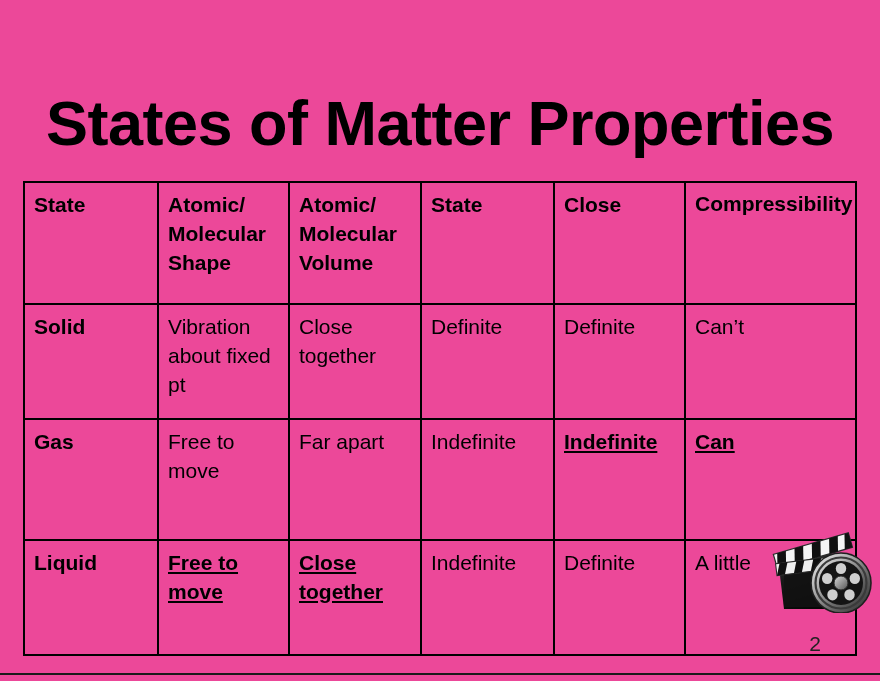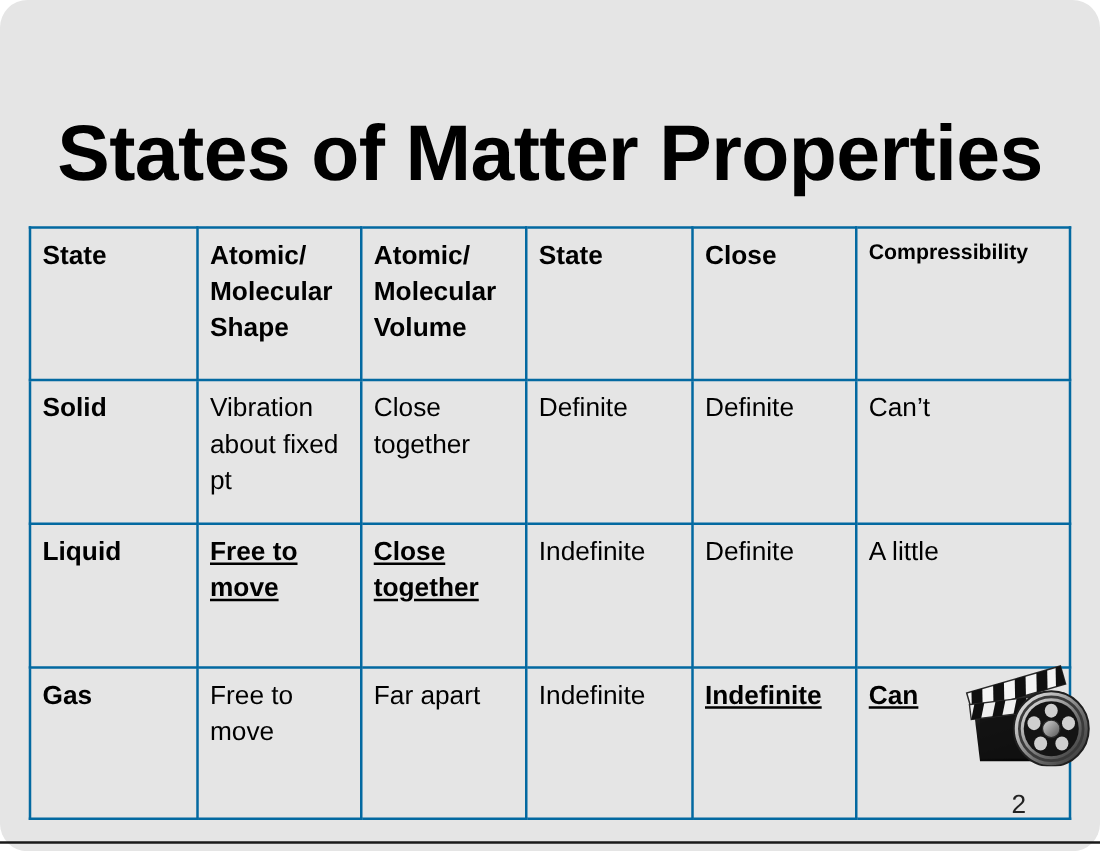--- a/index.html
+++ b/index.html
@@ -12,22 +12,21 @@
     height: 681px;
     position: relative;
     overflow: hidden;
     font-family: "Liberation Sans", sans-serif;
     color: #000000;
   }
 
   #slide {
     position: absolute;
     inset: 0;
-    background: #e5e5e5;
-    border-radius: 22px;
+    background: #ec4899;
   }
 
   
   #slide-title {
     position: absolute;
     left: 0;
     right: 0;
     top: 48px;
     text-align: center;
     font-size: 63px;
@@ -40,32 +39,32 @@
   
   #properties-table {
     position: absolute;
     left: 23px;
     top: 181px;
     width: 832px;
     border-collapse: collapse;
     table-layout: fixed;
   }
   #properties-table td {
-    border: 2px solid #0369a1;
+    border: 2px solid #000000;
     vertical-align: top;
     padding: 8px 9px 8px 9px;
     font-size: 21px;
     line-height: 1.38;
     font-weight: 400;
   }
   #properties-table tr.header-row td {
     font-weight: 700;
   }
   #properties-table tr.header-row td.compressibility-cell {
-    font-size: 17px;
+    font-size: 21px;
     padding-top: 7px;
   }
   #properties-table td.state-cell {
     font-weight: 700;
     margin-top: 12px;
   }
   #properties-table .emph {
     font-weight: 700;
     text-decoration: underline;
     text-underline-offset: 2px;
@@ -170,59 +169,59 @@
           <span>Definite</span>
         </td>
         <td>
           <span>Definite</span>
         </td>
         <td>
           <span>Can’t</span>
         </td>
       </tr>
 
+      <tr class="body-row last-row">
+        <td class="state-cell">
+          <span>Gas</span>
+        </td>
+        <td>
+          <span>Free to move</span>
+        </td>
+        <td>
+          <span>Far apart</span>
+        </td>
+        <td>
+          <span>Indefinite</span>
+        </td>
+        <td>
+          <span class="emph">Indefinite</span>
+        </td>
+        <td>
+          <span class="emph">Can</span>
+        </td>
+      </tr>
+
       <tr class="body-row">
         <td class="state-cell">
           <span>Liquid</span>
         </td>
         <td>
           <span class="emph">Free to move</span>
         </td>
         <td>
           <span class="emph">Close together</span>
         </td>
         <td>
           <span>Indefinite</span>
         </td>
         <td>
           <span>Definite</span>
         </td>
         <td>
           <span>A little</span>
-        </td>
-      </tr>
-
-      <tr class="body-row last-row">
-        <td class="state-cell">
-          <span>Gas</span>
-        </td>
-        <td>
-          <span>Free to move</span>
-        </td>
-        <td>
-          <span>Far apart</span>
-        </td>
-        <td>
-          <span>Indefinite</span>
-        </td>
-        <td>
-          <span class="emph">Indefinite</span>
-        </td>
-        <td>
-          <span class="emph">Can</span>
         </td>
       </tr>
     </tbody>
   </table>
 
   <svg id="movie-icon" viewBox="0 0 108 88" aria-hidden="true">
     <defs>
       <linearGradient id="boardGrad" x1="0" y1="0" x2="0.4" y2="1">
         <stop offset="0%" stop-color="#4a4a4a"></stop>
         <stop offset="45%" stop-color="#191919"></stop>

